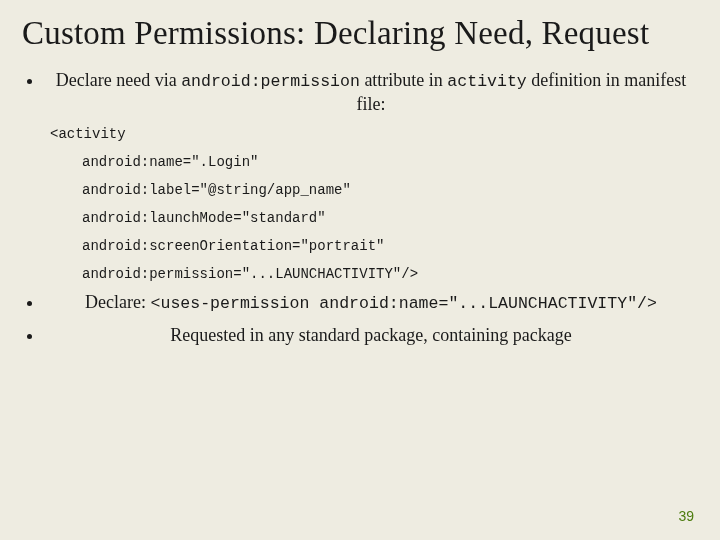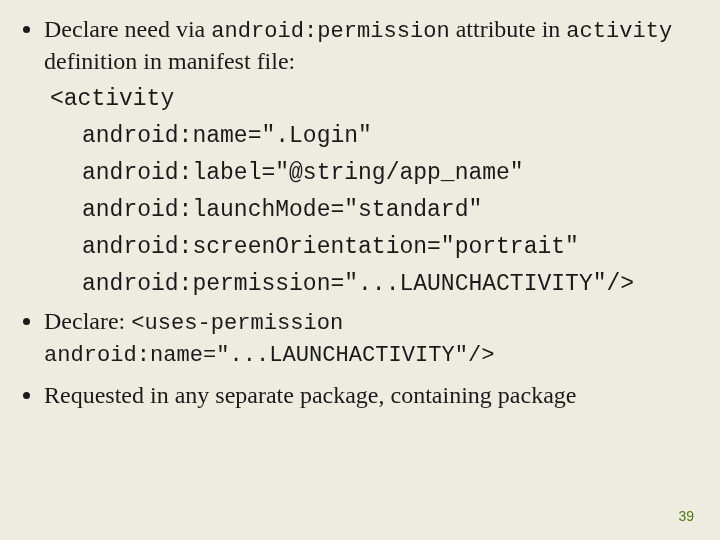--- a/index.html
+++ b/index.html
@@ -26,33 +26,34 @@
     font-weight: 400;
     margin: 0 0 16px 0;
     letter-spacing: 0.2px;
   }
   ul.top {
     margin: 0;
     padding-left: 22px;
     list-style: disc;
   }
   ul.top > li {
-    font-size: 24px;
+    font-size: 18px;
     line-height: 1.32;
     margin-bottom: 10px;
     font-family: "Palatino Linotype", Palatino, Georgia, serif;
+    text-align: center;
   }
   .mono {
     font-family: "Consolas", "Courier New", monospace;
     font-size: 0.92em;
   }
   .codeblock {
     margin: 8px 0 10px 28px;
     font-family: "Consolas", "Courier New", monospace;
-    font-size: 23px;
+    font-size: 14px;
     line-height: 1.0;
   }
   .codeblock .line0 {
     margin-bottom: 14px;
   }
   .codeblock .line {
     margin-left: 32px;
     margin-bottom: 14px;
   }
   .codeblock .line:last-child {
@@ -65,38 +66,39 @@
     font-size: 14px;
     color: #4d7c0f;
     font-family: Arial, sans-serif;
   }
 </style>
 </head>
 <body>
 
 <div class="slide">
 
+  <h1 class="title">Custom Permissions: Declaring Need, Request</h1>
 
   <ul class="top">
     <li>
       <span>Declare need via </span><span class="mono">android:permission</span><span> attribute in </span><span class="mono">activity</span><span> definition in manifest file:</span>
     </li>
   </ul>
 
   <div class="codeblock">
     <div class="line0">&lt;activity</div>
     <div class="line">android:name=".Login"</div>
     <div class="line">android:label="@string/app_name"</div>
     <div class="line">android:launchMode="standard"</div>
     <div class="line">android:screenOrientation="portrait"</div>
     <div class="line">android:permission="...LAUNCHACTIVITY"/&gt;</div>
   </div>
 
   <ul class="top">
     <li>
       <span>Declare: </span><span class="mono">&lt;uses-permission android:name="...LAUNCHACTIVITY"/&gt;</span>
     </li>
-    <li>Requested in any separate package, containing package</li>
+    <li>Requested in any standard package, containing package</li>
   </ul>
 
   <div class="pagenum">39</div>
 
 </div>
 
 </body></html>

